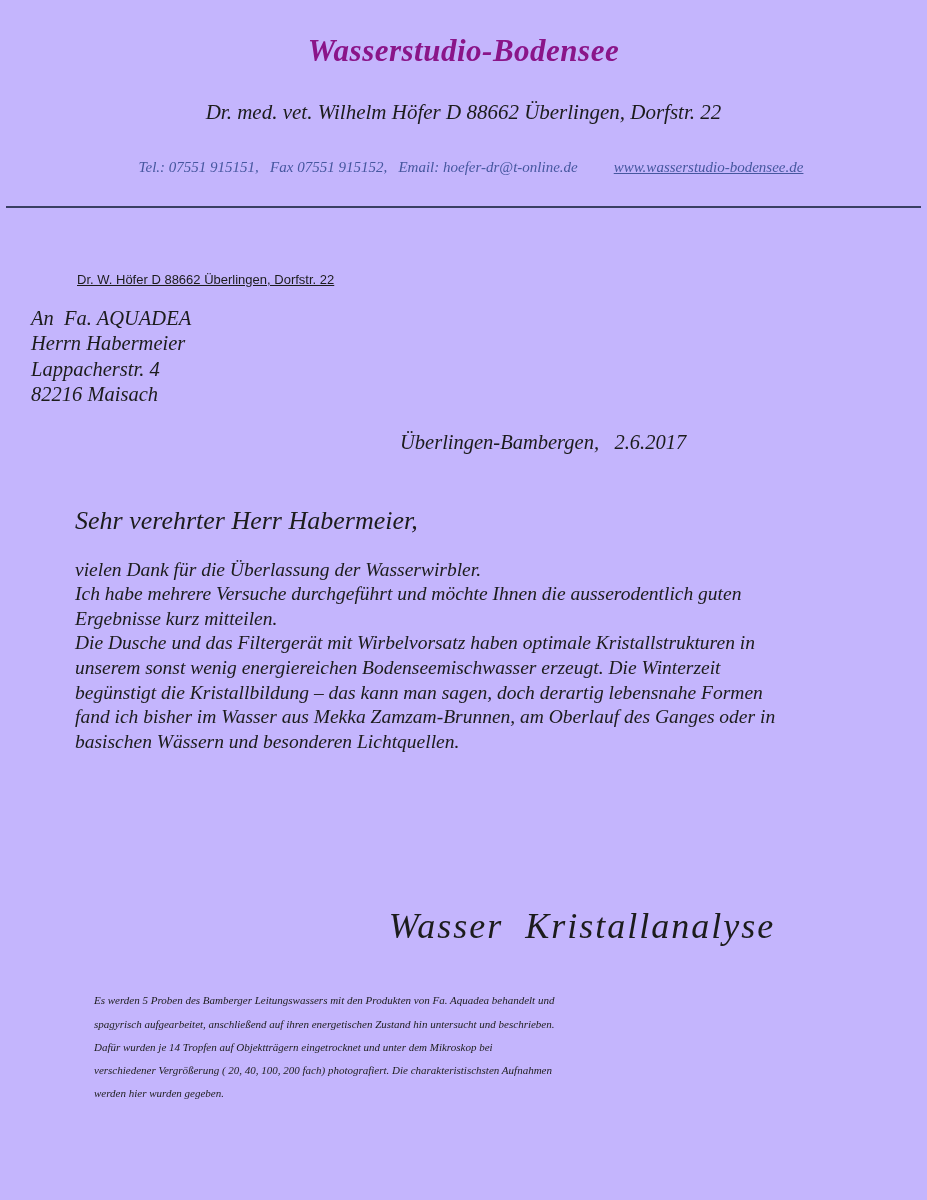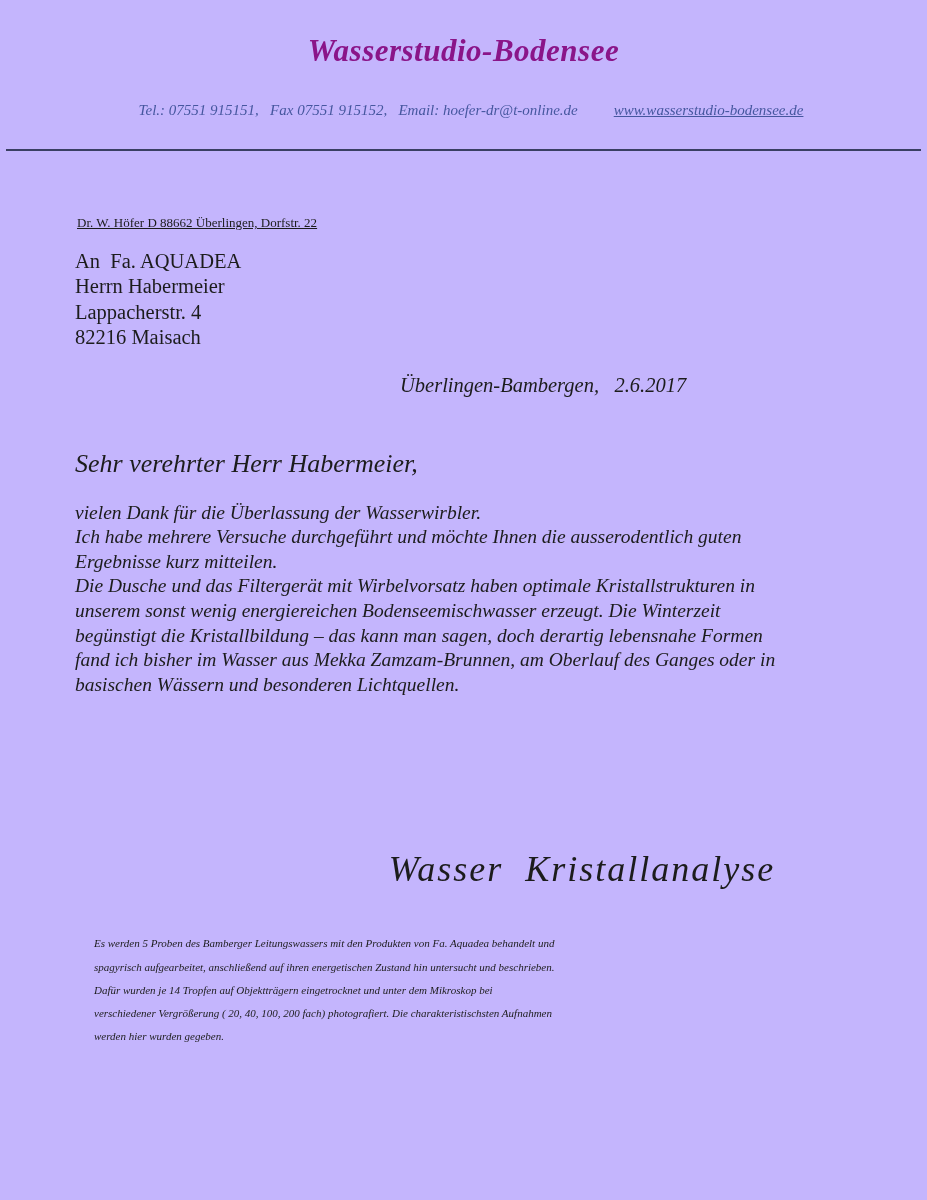--- a/index.html
+++ b/index.html
@@ -50,28 +50,29 @@
     margin: 12px 6px 0 6px;
     border: none;
     border-top: 2px solid #3a3f63;
     height: 0;
   }
 
   
   .sender-ref-row { margin: 62px 0 0 73px; }
   .sender-ref {
     display: inline-block;
-    font-family: Liberation Serif, serif;
+    font-family: Liberation Sans, sans-serif;
     font-size: 13px;
     line-height: 16px;
     text-decoration: underline;
     padding: 0 4px 1px 4px;
   }
   .recipient {
-    margin: 17px 0 0 75px;
+    margin: 17px 0 0 31px;
+    font-style: italic;
     font-size: 20.5px;
     line-height: 25.4px;
   }
   .dateline {
     margin: 22px 0 0 400px;
     font-style: italic;
     font-size: 20.5px;
     line-height: 25px;
     white-space: pre;
   }
@@ -103,20 +104,21 @@
     line-height: 23.2px;
   }
 </style>
 </head>
 <body>
 
 <div class="page">
 
   <div class="lh-title" style="color: rgb(138, 21, 137);">Wasserstudio-Bodensee</div>
 
+  <div class="lh-subtitle">Dr. med. vet. Wilhelm Höfer D 88662 Überlingen, Dorfstr. 22</div>
 
   <div class="lh-contact" style="color: rgb(70, 87, 159);">
     <span>Tel.: 07551 915151,   Fax 07551 915152,   Email: hoefer-dr@t-online.de</span><span class="link">www.wasserstudio-bodensee.de</span>
   </div>
 
   <hr class="separator" style="border-top-color: rgb(58, 63, 99);">
 
   <div class="sender-ref-row">
     <span class="sender-ref">Dr. W. Höfer D 88662 Überlingen, Dorfstr. 22</span>
   </div>

